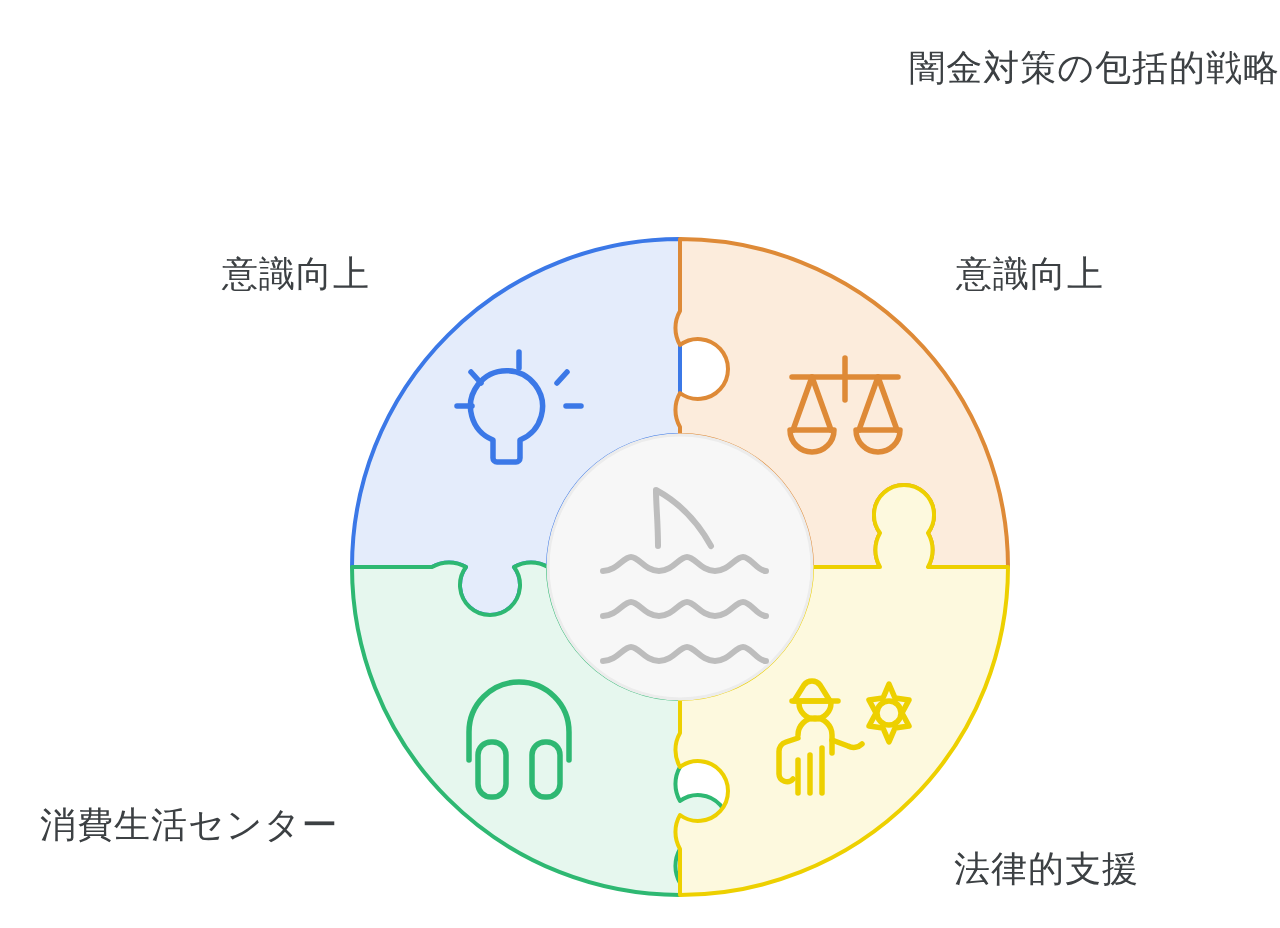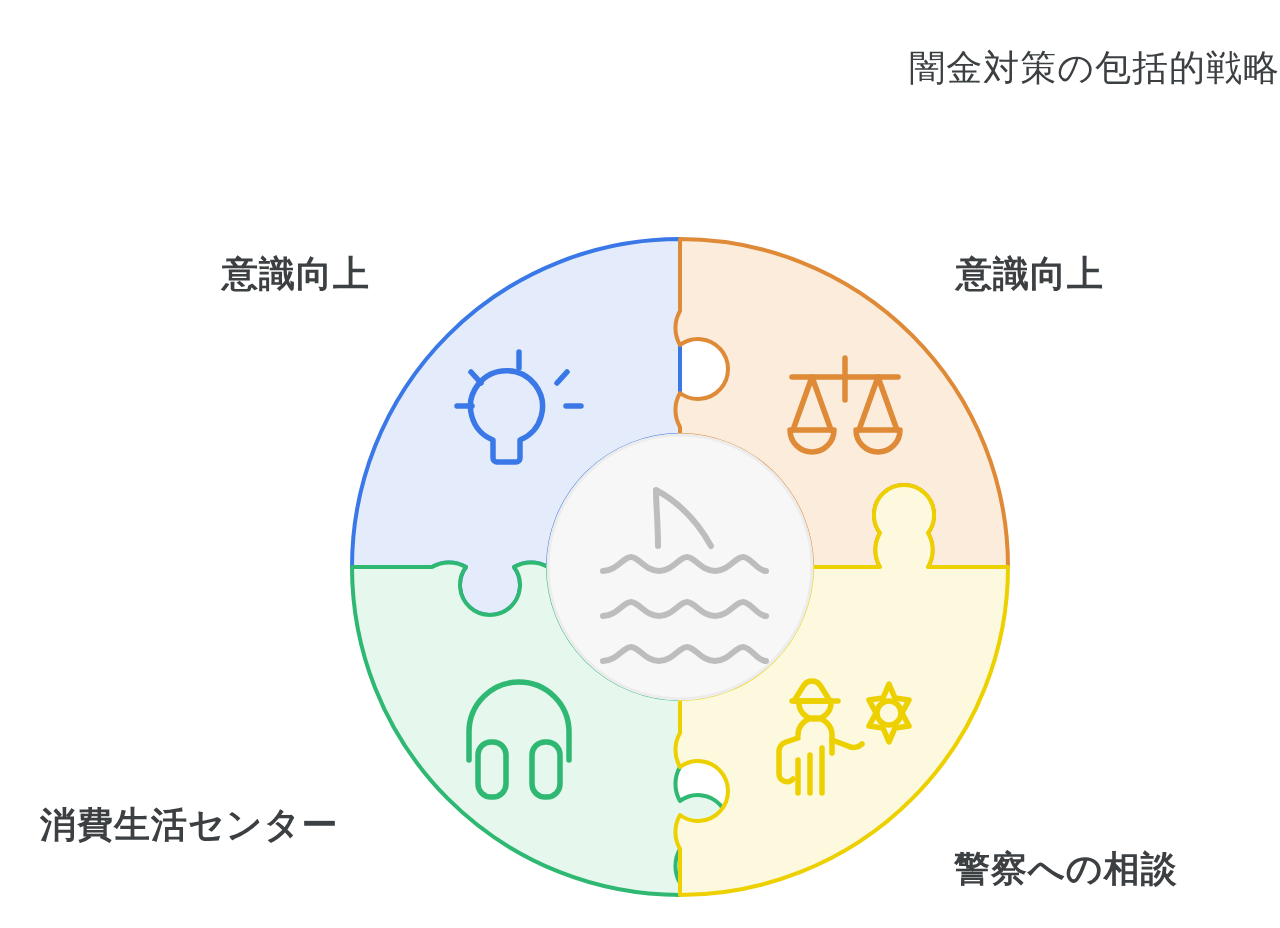--- a/index.html
+++ b/index.html
@@ -31,38 +31,38 @@
     letter-spacing: 1px;
     font-weight: 400;
     line-height: 1.2;
     margin-top: 16px;
   }
   .qlabel {
     position: absolute;
     font-size: 36px;
     color: #3c4043;
     letter-spacing: 1px;
-    font-weight: 700;
+    font-weight: 400;
     white-space: nowrap;
   }
   #label-awareness { top: 250px; left: 222px; }
   #label-legal     { top: 250px; left: 956px; }
   #label-consumer  { top: 801px; left: 40px; }
   #label-police    { top: 845px; left: 954px; }
   svg { display: block; }
 </style>
 </head>
 <body>
 
 <div class="title">闇金対策の包括的戦略</div>
 
 <div class="qlabel" id="label-awareness">意識向上</div>
 <div class="qlabel" id="label-legal">意識向上</div>
 <div class="qlabel" id="label-consumer">消費生活センター</div>
-<div class="qlabel" id="label-police">警察への相談</div>
+<div class="qlabel" id="label-police">法律的支援</div>
 
 <svg id="canvas" viewBox="0 0 1280 928" xmlns="http://www.w3.org/2000/svg">
 
   <g>
     <path d="M 680 239
          A 328 328 0 0 0 352 567
          L 432 567
          a 34 34 0 0 1 34 0
          a 30 30 0 1 0 48 0
          a 34 34 0 0 1 34 0

